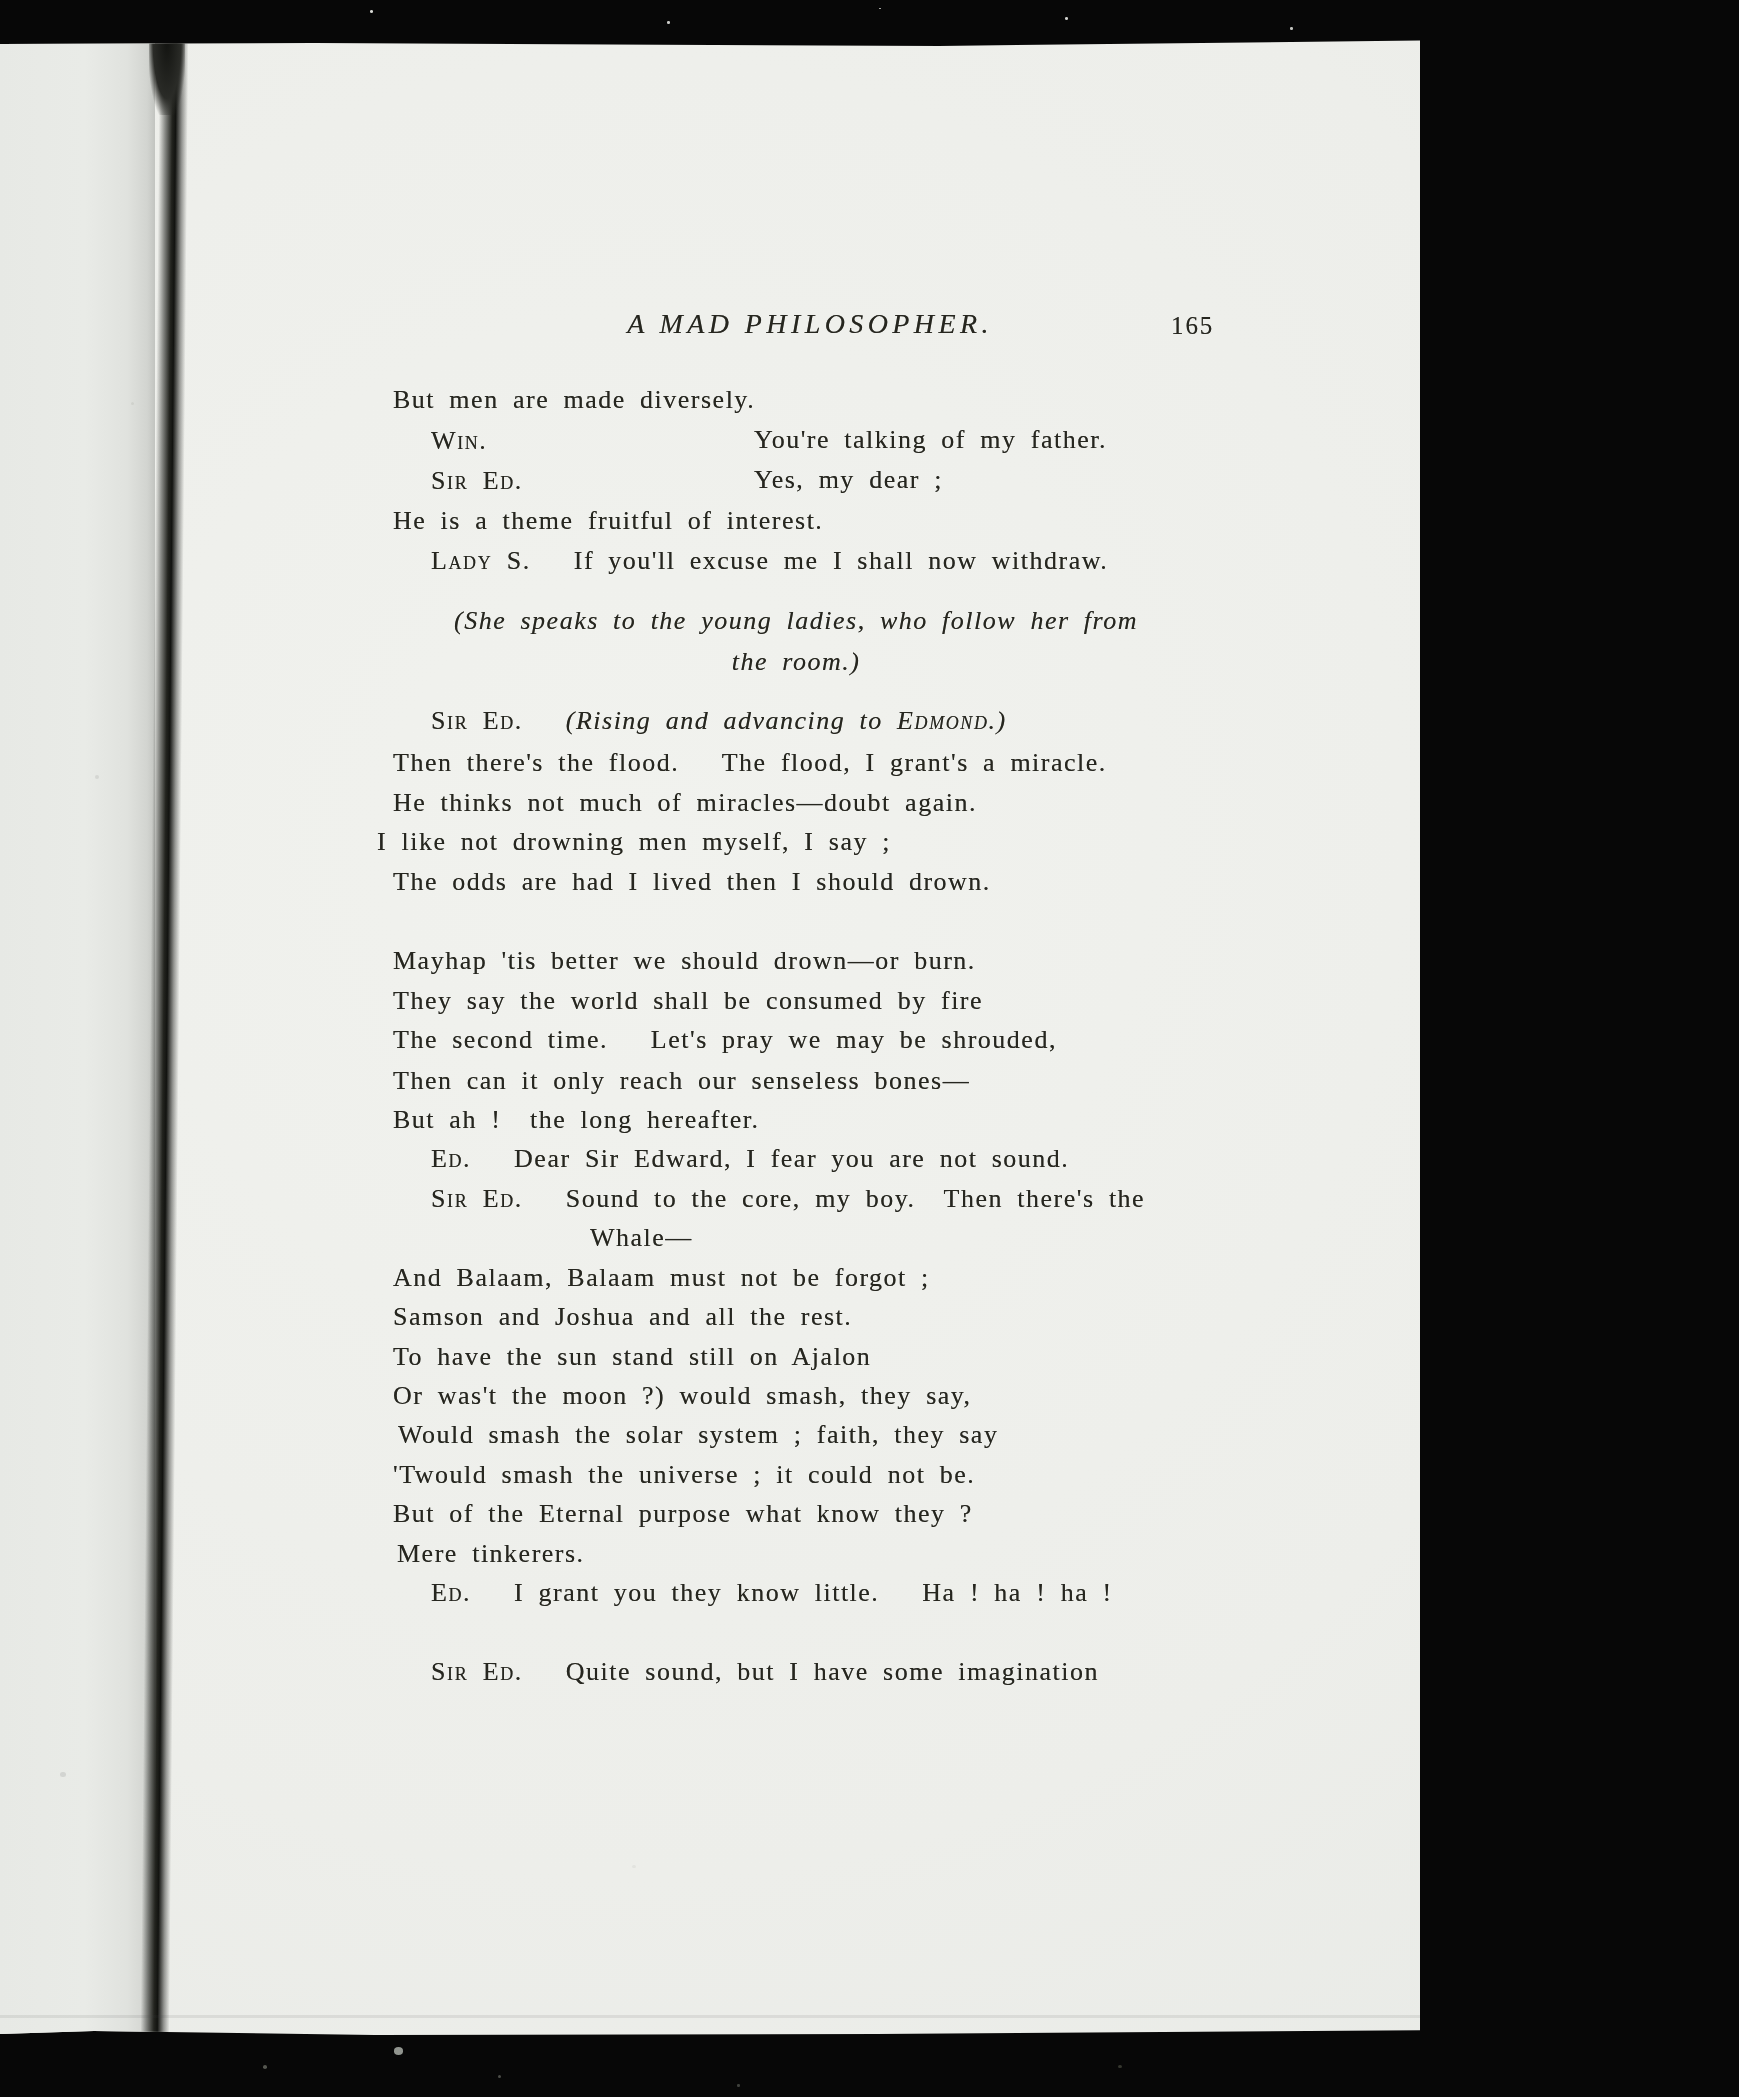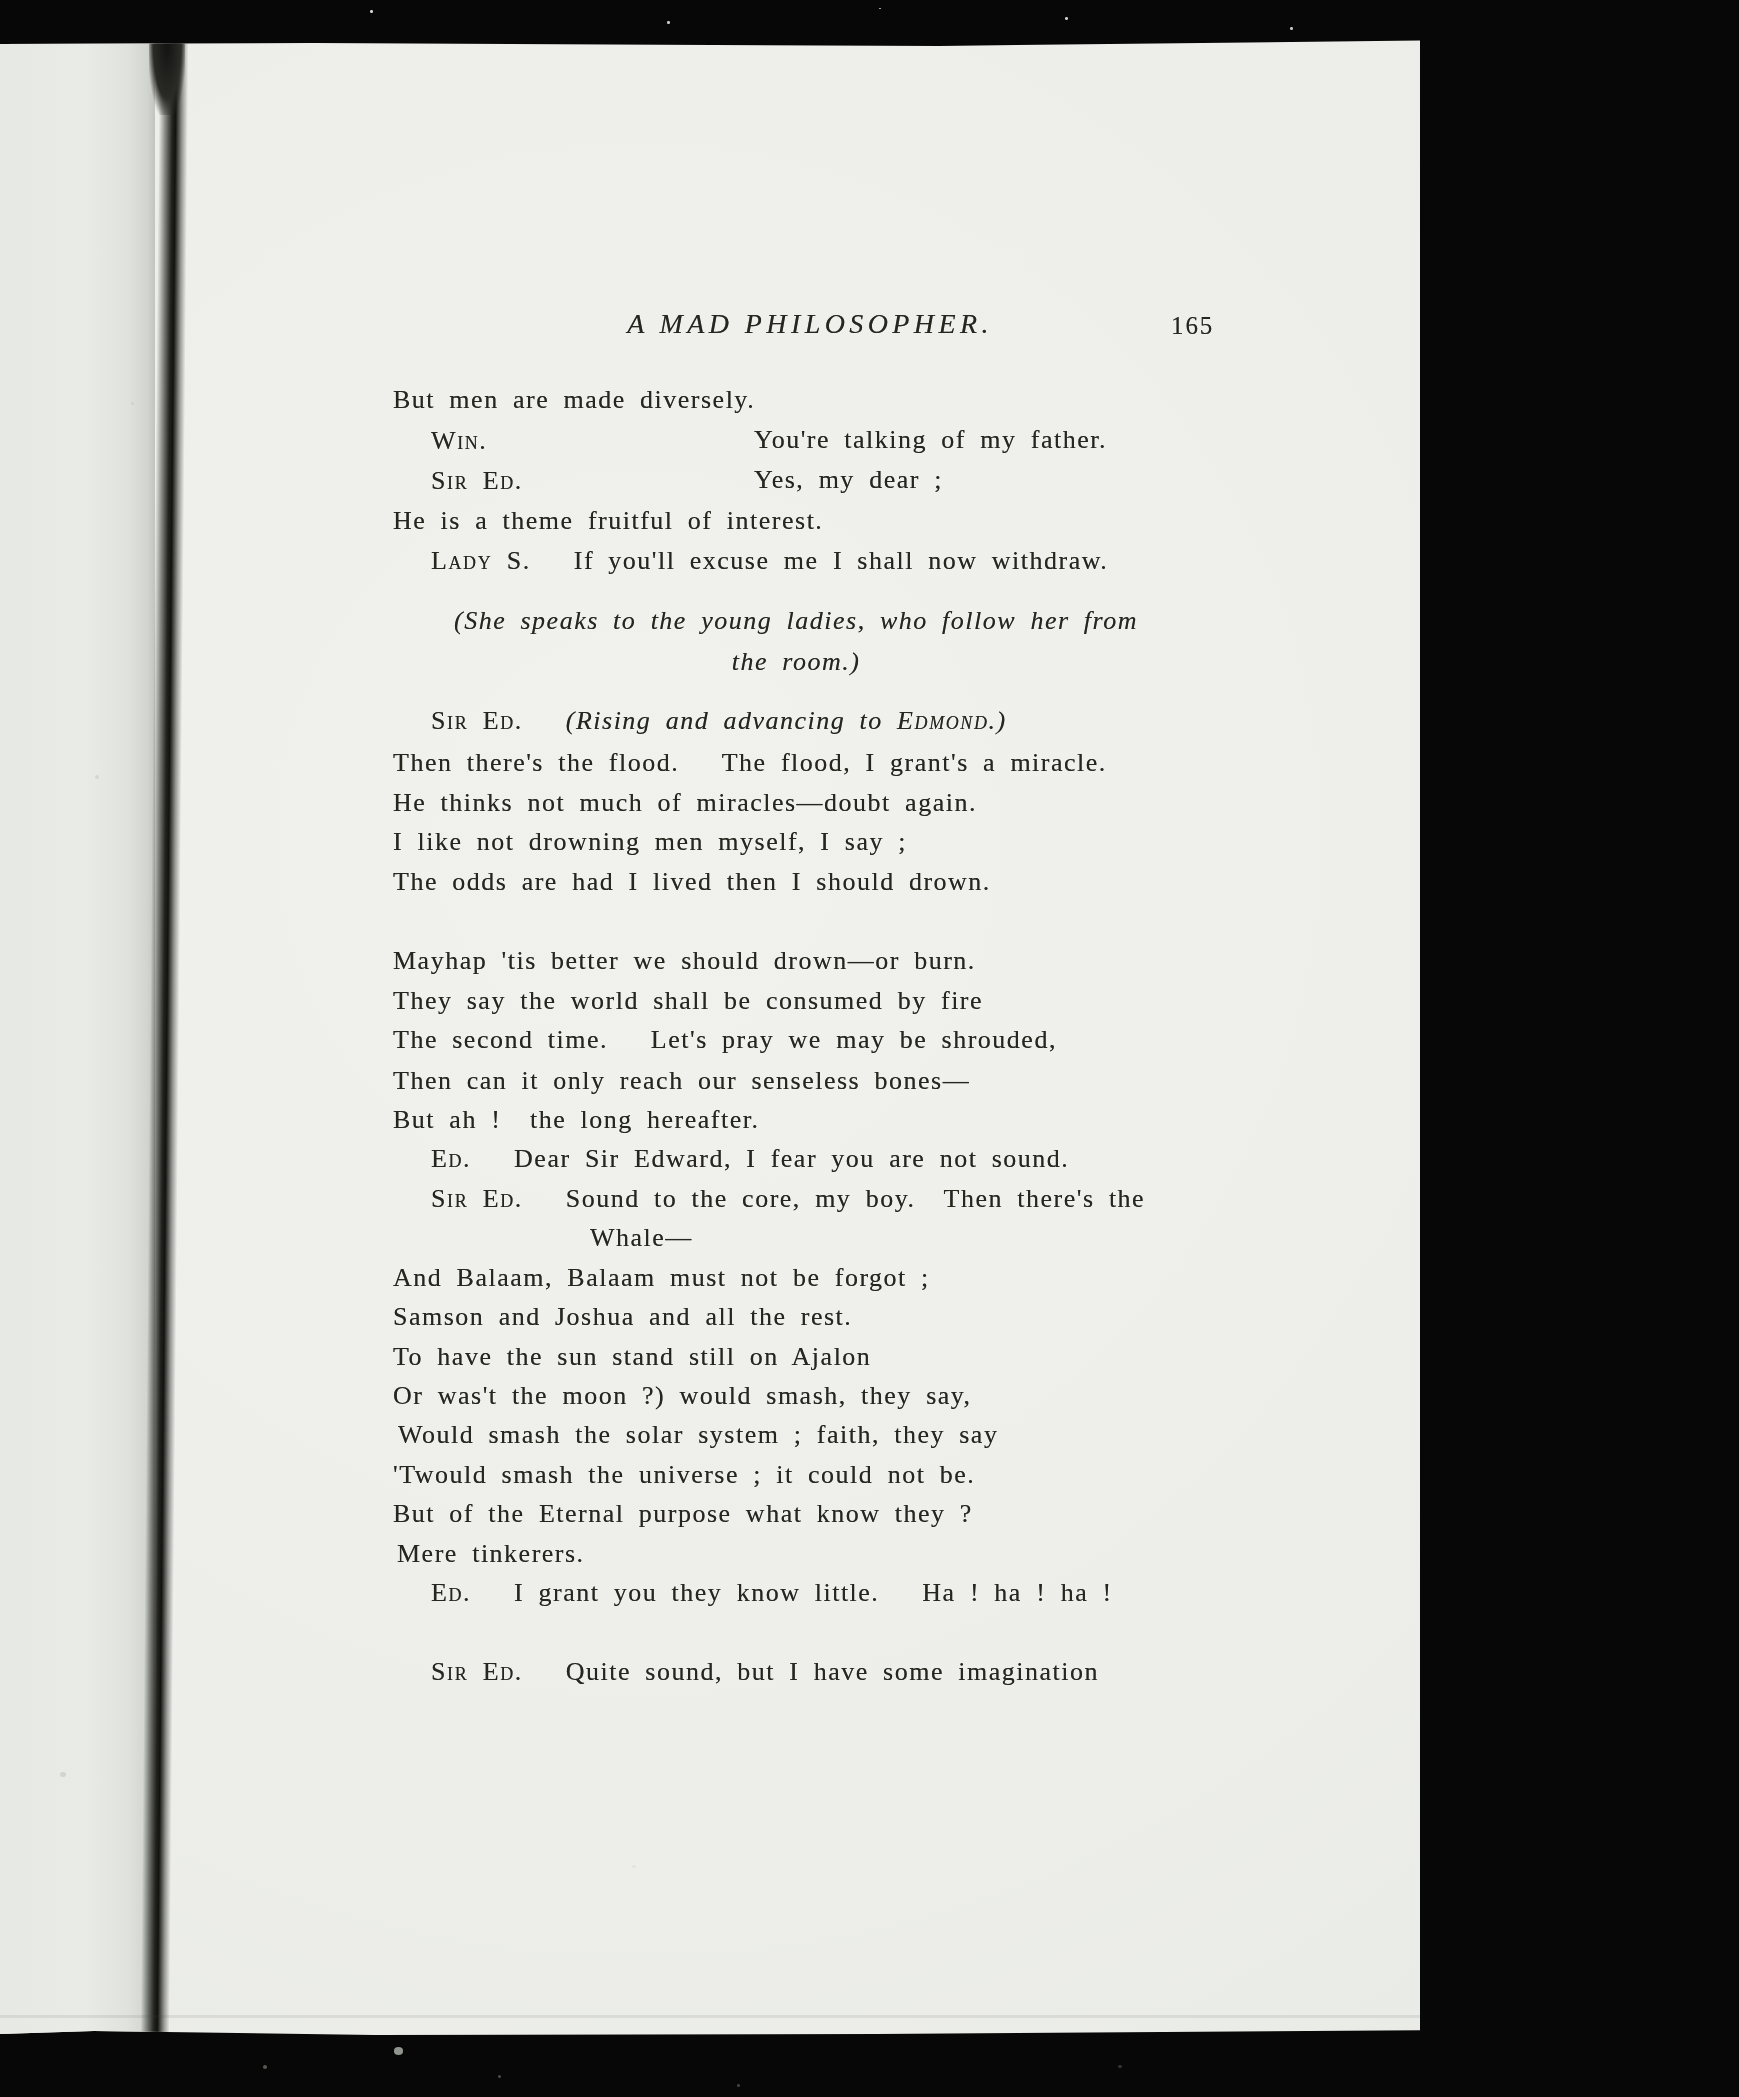--- a/index.html
+++ b/index.html
@@ -91,21 +91,21 @@
         <div class="line" style="left: 754px; top: 425px;"><span>You're talking of my father.</span></div>
         <div class="line" style="left: 431px; top: 466px;"><span class="sc">Sir Ed.</span></div>
         <div class="line" style="left: 754px; top: 465px;"><span>Yes, my dear ;</span></div>
         <div class="line" style="left: 393px; top: 506px;"><span>He is a theme fruitful of interest.</span></div>
         <div class="line" style="left: 431px; top: 546px;"><span class="sc">Lady S.</span><span>   If you'll excuse me I shall now withdraw.</span></div>
         <div class="line center" style="left: 796px; top: 606px;"><span class="it">(She speaks to the young ladies, who follow her from</span></div>
         <div class="line center" style="left: 796px; top: 647px;"><span class="it">the room.)</span></div>
         <div class="line" style="left: 431px; top: 706px;"><span class="sc">Sir Ed.</span><span>   </span><span class="it">(Rising and advancing to </span><span class="sc it">Edmond</span><span class="it">.)</span></div>
         <div class="line" style="left: 393px; top: 748px;"><span>Then there's the flood.   The flood, I grant's a miracle.</span></div>
         <div class="line" style="left: 393px; top: 788px;"><span>He thinks not much of miracles—doubt again.</span></div>
-        <div class="line" style="left: 393px; top: 827px;"><span>I like not drowning men myself, I say ;</span></div>
+        <div class="line" style="left: 377px; top: 827px;"><span>I like not drowning men myself, I say ;</span></div>
         <div class="line" style="left: 393px; top: 867px;"><span>The odds are had I lived then I should drown.</span></div>
         <div class="line" style="left: 393px; top: 946px;"><span>Mayhap 'tis better we should drown—or burn.</span></div>
         <div class="line" style="left: 393px; top: 986px;"><span>They say the world shall be consumed by fire</span></div>
         <div class="line" style="left: 393px; top: 1025px;"><span>The second time.   Let's pray we may be shrouded,</span></div>
         <div class="line" style="left: 393px; top: 1066px;"><span>Then can it only reach our senseless bones—</span></div>
         <div class="line" style="left: 393px; top: 1105px;"><span>But ah !  the long hereafter.</span></div>
         <div class="line" style="left: 431px; top: 1144px;"><span class="sc">Ed.</span><span>   Dear Sir Edward, I fear you are not sound.</span></div>
         <div class="line" style="left: 431px; top: 1184px;"><span class="sc">Sir Ed.</span><span>   Sound to the core, my boy.  Then there's the</span></div>
         <div class="line" style="left: 590px; top: 1223px;"><span>Whale—</span></div>
         <div class="line" style="left: 393px; top: 1263px;"><span>And Balaam, Balaam must not be forgot ;</span></div>

